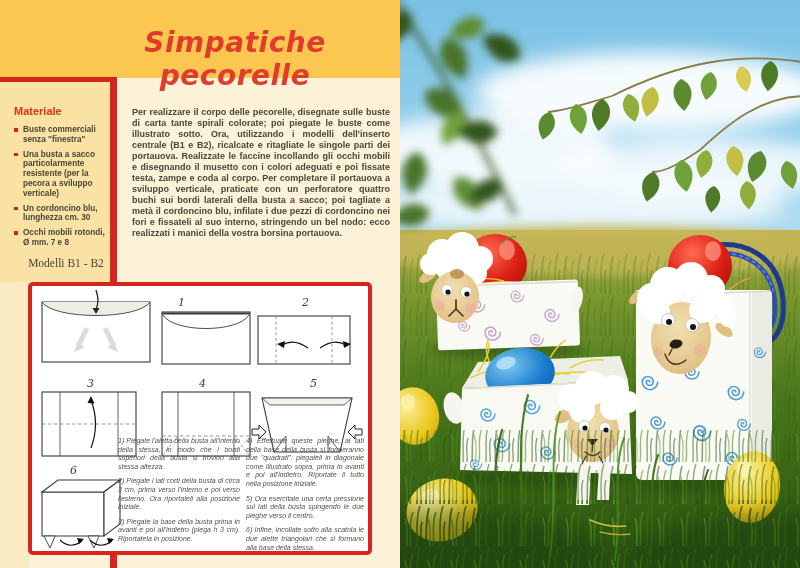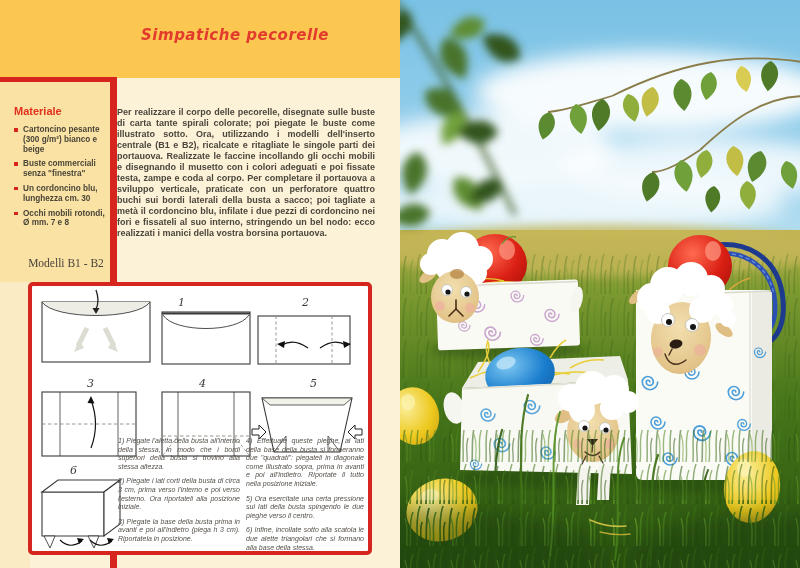--- a/index.html
+++ b/index.html
@@ -4,38 +4,38 @@
 <style>
   html,body{margin:0;padding:0;background:#888;}
   #stage{position:relative;width:800px;height:568px;overflow:hidden;background:#FCF2D8;
          font-family:"Liberation Sans",sans-serif;}
   .abs{position:absolute;}
 
   
   #band{left:0;top:0;width:400px;height:78px;background:#FBC751;}
   #page-title{left:90px;top:26px;width:290px;text-align:center;
       font-family:"DejaVu Sans",sans-serif;font-style:italic;font-weight:600;
-      font-size:15px;color:#E23B2E;letter-spacing:.5px;}
+      font-size:28px;color:#E23B2E;letter-spacing:.5px;}
   #panel-yellow{left:0;top:78px;width:110px;height:204px;background:#F9E2A4;}
   #panel-yellow-low{left:0;top:282px;width:110px;height:273px;background:#FAEBC4;}
   #panel-yellow-foot{left:0;top:555px;width:30px;height:13px;background:#FAEBC4;}
   #red-h{left:0;top:77px;width:117px;height:5px;background:#D6251E;}
   #red-v{left:110px;top:77px;width:7px;height:491px;background:#D6251E;}
 
   #materials{left:14px;top:105px;width:92px;}
   #materials h2{margin:0 0 8px 0;font-size:11px;font-weight:bold;color:#E0301E;}
   #materials ul{margin:0;padding:0;list-style:none;}
   #materials li{position:relative;padding-left:9px;margin-bottom:5px;
       font-size:8.2px;line-height:9.8px;color:#4A4538;font-weight:bold;}
   #materials li::before{content:"";position:absolute;left:0;top:3px;width:3.5px;height:3.5px;
       background:#D6251E;}
   #modelli{left:16px;top:257px;width:100px;font-family:"Liberation Serif",serif;
       font-size:11.5px;color:#4A443C;text-align:center;}
 
-  #intro{left:117px;top:107px;width:258px;font-size:9px;line-height:11px;
+  #intro{left:132px;top:107px;width:258px;font-size:9px;line-height:11px;
       text-align:justify;color:#4B463C;font-weight:bold;}
 
   #fold-box{left:28px;top:282px;width:344px;height:273px;background:#fff;
       border:4px solid #D6251E;border-radius:5px;box-sizing:border-box;}
   #fold-box svg{position:absolute;left:0;top:0;}
   .stepcol{position:absolute;width:122px;}
   #stepcol-1{left:86px;top:151px;}
   #stepcol-2{left:214px;top:151px;width:118px;}
   .stepcol p{margin:0 0 6px 0;font-style:italic;font-size:7px;line-height:8.6px;
       color:#55504A;text-align:justify;}
@@ -55,22 +55,22 @@
 
   <div class="abs" id="panel-yellow"></div>
   <div class="abs" id="panel-yellow-low"></div>
   <div class="abs" id="panel-yellow-foot"></div>
   <div class="abs" id="red-h"></div>
   <div class="abs" id="red-v"></div>
 
   <div class="abs" id="materials">
     <h2>Materiale</h2>
     <ul>
-      <li>Cartoncino pesante (300 g/m²) bianco e beige</li>
       <li>Buste commerciali senza "finestra"</li>
+      <li>Una busta a sacco particolarmente resistente (per la pecora a sviluppo verticale)</li>
       <li>Un cordoncino blu, lunghezza cm. 30</li>
       <li>Occhi mobili rotondi, Ø mm. 7 e 8</li>
     </ul>
   </div>
   <div class="abs" id="modelli">Modelli B1 - B2</div>
 
   <div class="abs" id="intro">Per realizzare il corpo delle pecorelle, disegnate sulle buste di carta tante spirali colorate; poi piegate le buste come illustrato sotto. Ora, utilizzando i modelli dell'inserto centrale (B1 e B2), ricalcate e ritagliate le singole parti dei portauova. Realizzate le faccine incollando gli occhi mobili e disegnando il musetto con i colori adeguati e poi fissate testa, zampe e coda al corpo. Per completare il portauova a sviluppo verticale, praticate con un perforatore quattro buchi sui bordi laterali della busta a sacco; poi tagliate a metà il cordoncino blu, infilate i due pezzi di cordoncino nei fori e fissateli al suo interno, stringendo un bel nodo: ecco realizzati i manici della vostra borsina portauova.</div>
 
   <div class="abs" id="fold-box">
     <svg width="336" height="265" viewBox="0 0 336 265">

